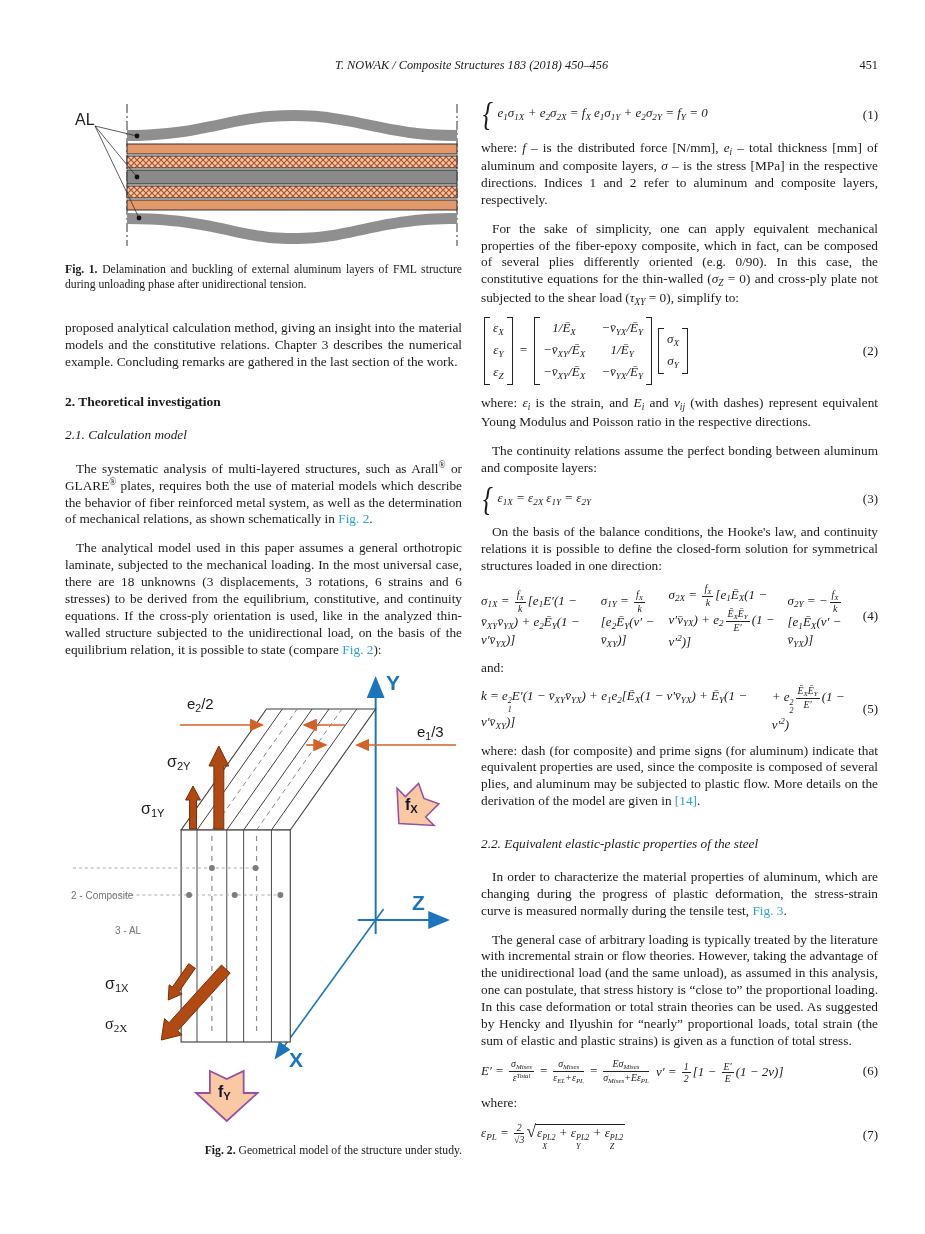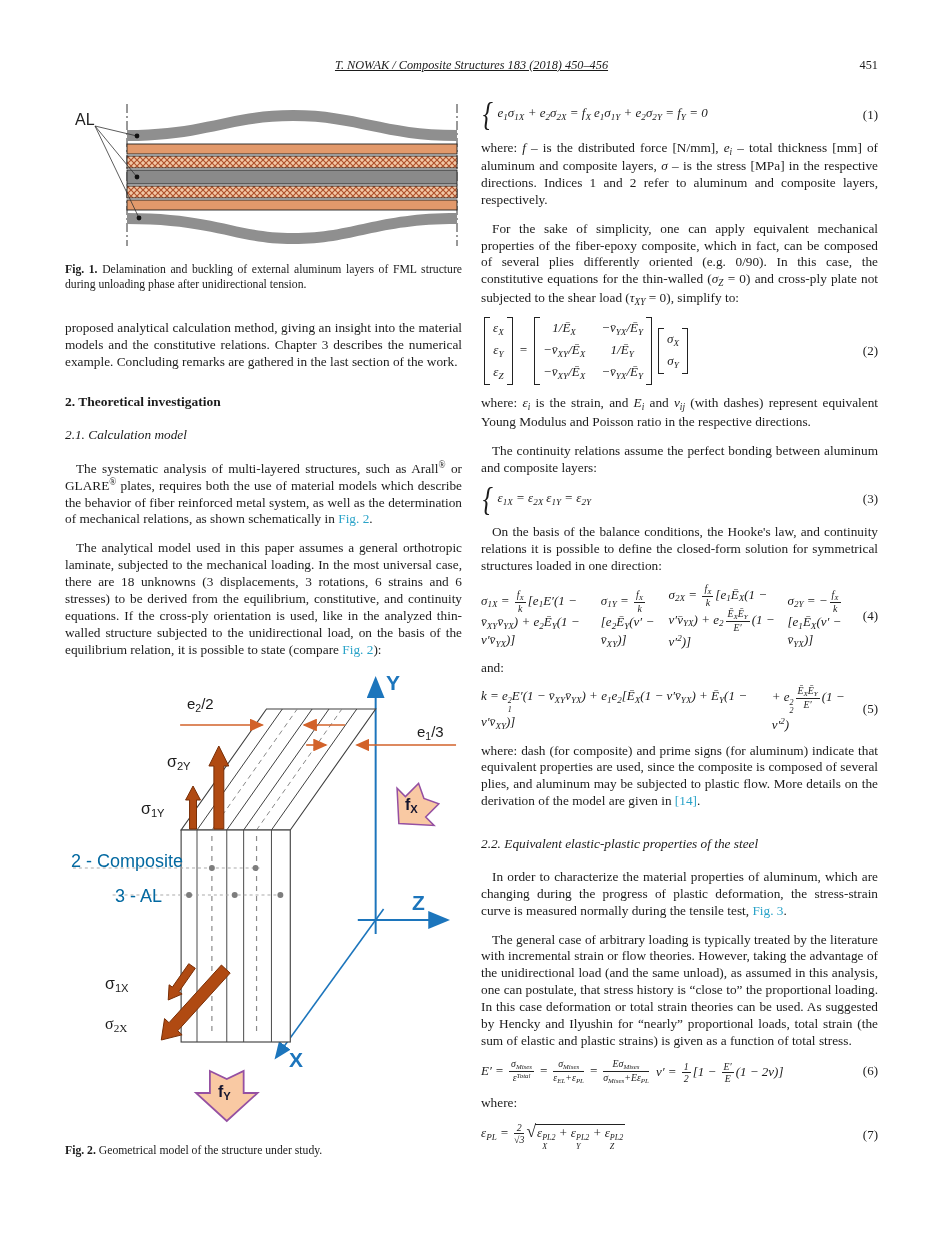--- a/index.html
+++ b/index.html
@@ -1,40 +1,40 @@
 <!DOCTYPE html>
 <html><head>
 <meta charset="utf-8">
 <style>
   html,body { margin:0; padding:0; background:#ffffff; }
   body { width:925px; height:1234px; overflow:hidden; font-family:"Liberation Serif",serif; color:#1b1b1b; }
   .page { position:relative; width:925px; height:1234px; }
 
   .header { position:relative; height:16px; margin:58px 47px 0 65px; font-style:italic; font-size:12.3px; }
-  .running-title { position:absolute; left:0; right:0; text-align:center;text-decoration:underline; }
+  .running-title { position:absolute; left:0; right:0; text-align:center; }
   .page-number { position:absolute; right:0; top:0; font-style:normal; font-size:12.3px; }
 
   .columns { display:flex; gap:19px; margin:26px 47px 0 65px; }
   .col { width:397px; font-size:13.3px; line-height:1.27; text-align:justify; }
 
   p { margin:0; text-indent:11px; }
   p.noindent { text-indent:0; }
   p + p { margin-top:12px; }
 
   h2 { font-size:13.5px; font-weight:bold; margin:22px 0 0; text-align:left; }
   h3 { font-size:13.3px; font-style:italic; font-weight:normal; margin:17px 0 0; text-align:left; }
   .after-head { margin-top:16px; }
 
   .link { color:#2aa3c8; }
   sub { font-size:70%; vertical-align:-0.3em; }
   sup { font-size:70%; vertical-align:0.5em; }
 
   figure { margin:0; }
   figcaption { font-size:11.7px; line-height:1.32; margin-top:12px; text-align:justify; }
-  figcaption.center { text-align:left; }
+  figcaption.center { text-align:right; }
 
   
   .eq { display:flex; align-items:center; font-style:italic; font-size:13px; margin:8px 0 10px; text-align:left; }
   .eq-body { flex:1; }
   .eq-num { font-style:normal; margin-left:8px; }
   .eq .brace { font-size:260%; font-weight:200; margin-right:3px; transform:scaleX(0.75); display:inline-block; line-height:0.85; }
   .cases { display:inline-flex; align-items:center; }
   .clines { display:inline-flex; flex-direction:row; gap:3px; }
   .eqlines { display:inline-flex; gap:5px; align-items:flex-end; }
   .indent2 { margin-left:16px; }
@@ -52,21 +52,21 @@
   .rad { border-top:0.8px solid #222; padding:0 2px; }
 
   
   .figwrap { position:relative; }
   .fig-label { position:absolute; font-family:"Liberation Sans",sans-serif; color:#222; }
   .lbl-al1 { left:10px; top:10px; font-size:16px; }
   .lbl-e { font-size:15px; color:#1b1b1b; }
   .lbl-sigma { font-size:16px; color:#1b1b1b; }
   .lbl-axis { font-size:21px; font-weight:bold; color:#1c75bc; }
   .lbl-f { font-size:16px; font-weight:bold; color:#14142e; }
-  .lbl-layer { font-size:18px; color:#0369a1; }
+  .lbl-layer { font-size:10px; color:#737373;margin-top:40px; }
 </style>
 </head>
 <body>
 
 <div class="page">
 
   <div class="header">
     <div class="running-title">T. NOWAK / Composite Structures 183 (2018) 450–456</div>
     <div class="page-number">451</div>
   </div>

